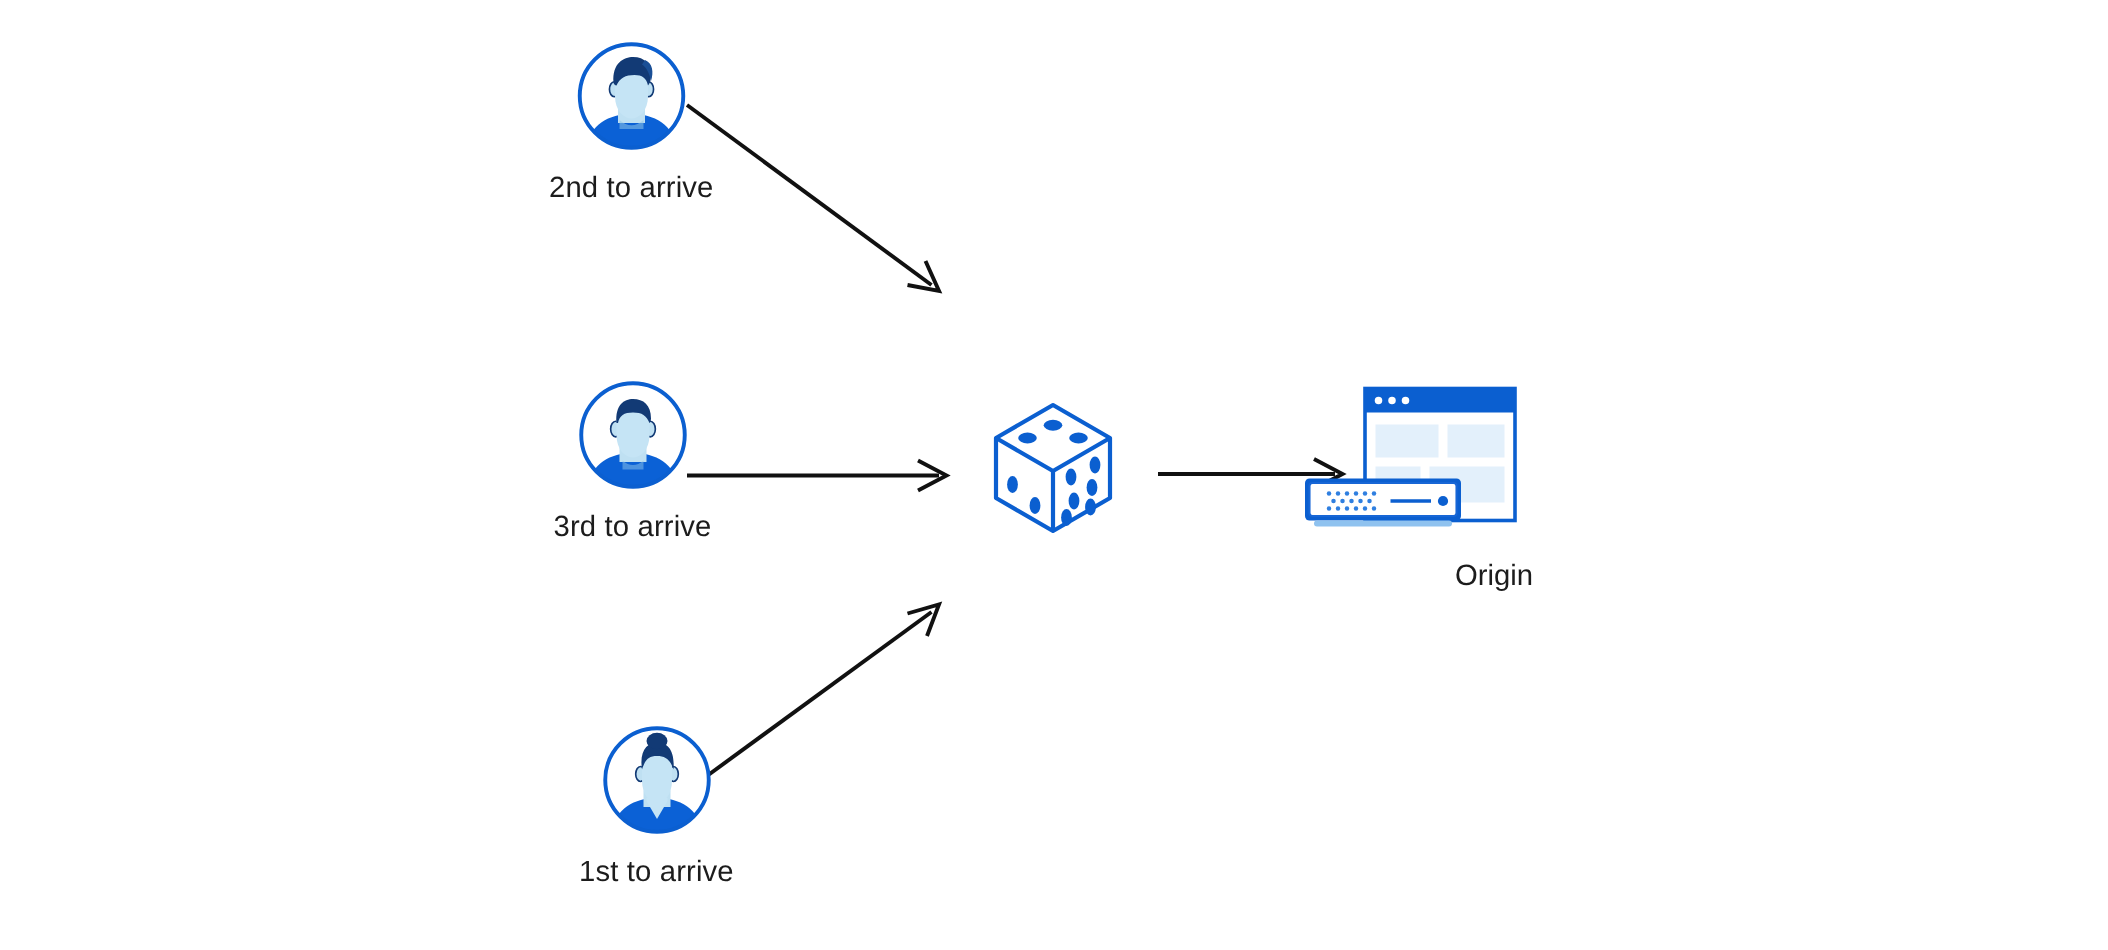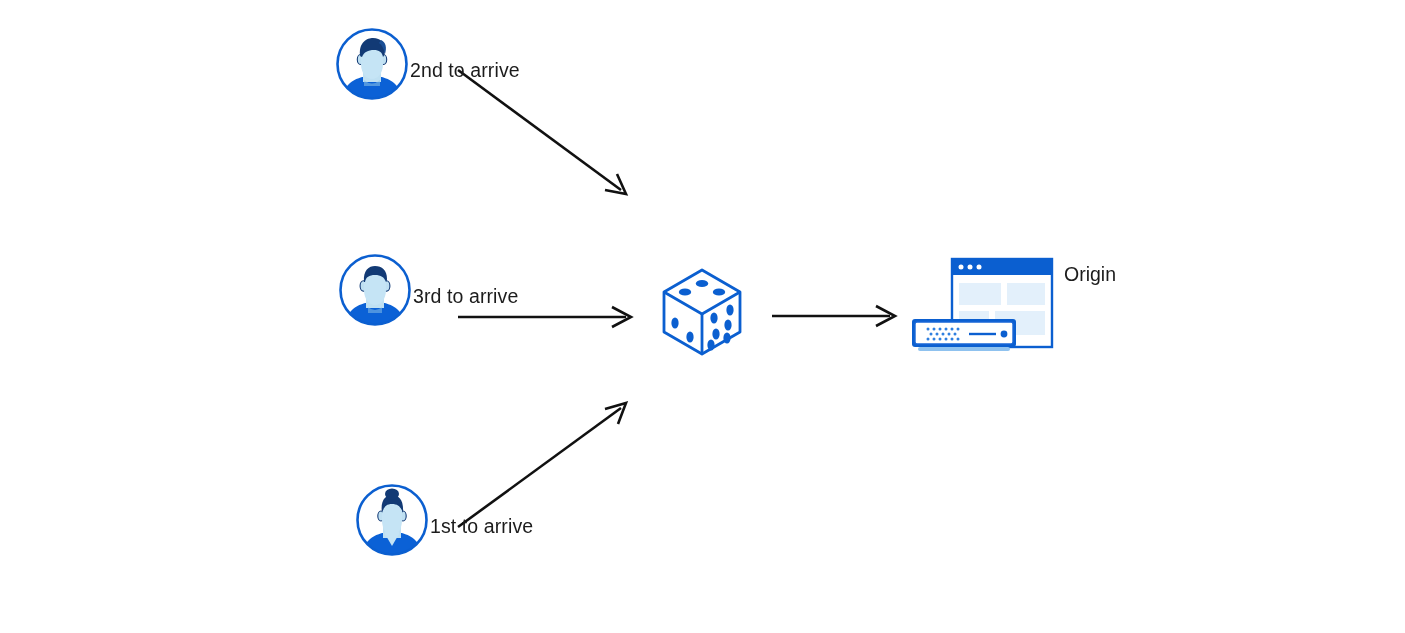--- a/index.html
+++ b/index.html
@@ -15,22 +15,23 @@
   #canvas {
     position: relative;
     width: 1405px;
     height: 633px;
     background: #ffffff;
     overflow: hidden;
   }
   .node {
     position: absolute;
     display: flex;
-    flex-direction: row;
+    flex-direction: column;
     align-items: center;
+    margin-left: 32px;
   }
   .avatar-wrap {
     width: 76px;
     height: 76px;
   }
   .node-label {
     margin-top: 12px;
     font-size: 19.5px;
     color: #1c1c1c;
     font-family: "Liberation Sans", sans-serif;
@@ -47,26 +48,26 @@
   }
   .dice-wrap {
     position: absolute;
     left: 658px;
     top: 266px;
     width: 88px;
     height: 92px;
   }
   .origin-node {
     position: absolute;
-    left: 904px;
+    left: 852px;
     top: 255px;
     width: 170px;
     display: flex;
-    flex-direction: row;
-    align-items: flex-start;
+    flex-direction: column;
+    align-items: flex-end;
   }
   .origin-graphic {
     position: relative;
     width: 160px;
     height: 110px;
   }
   .origin-label {
     margin-top: 8px;
     font-size: 19.5px;
     color: #1c1c1c;

